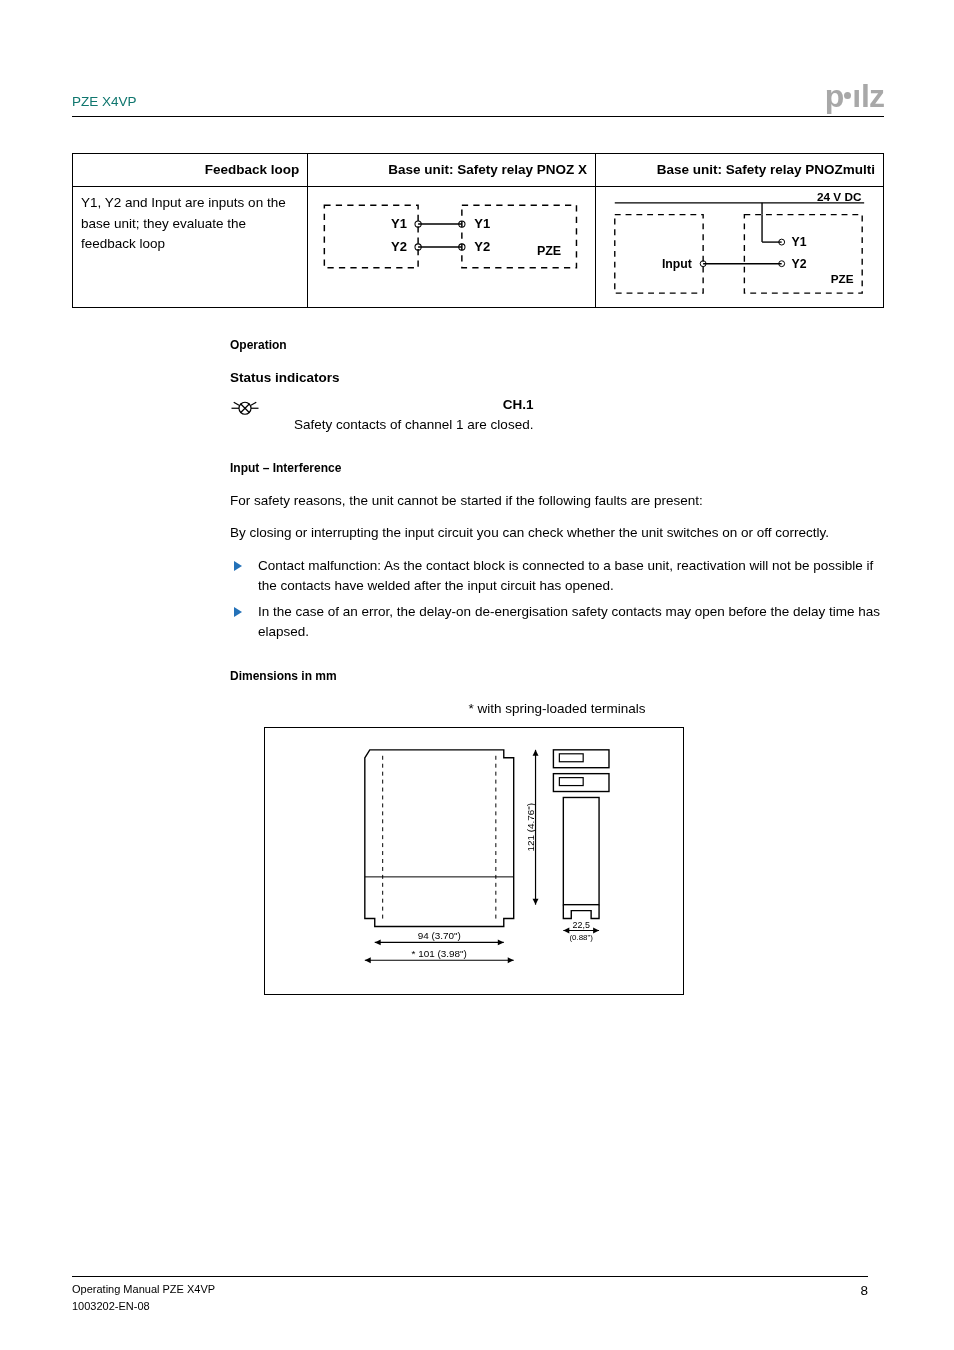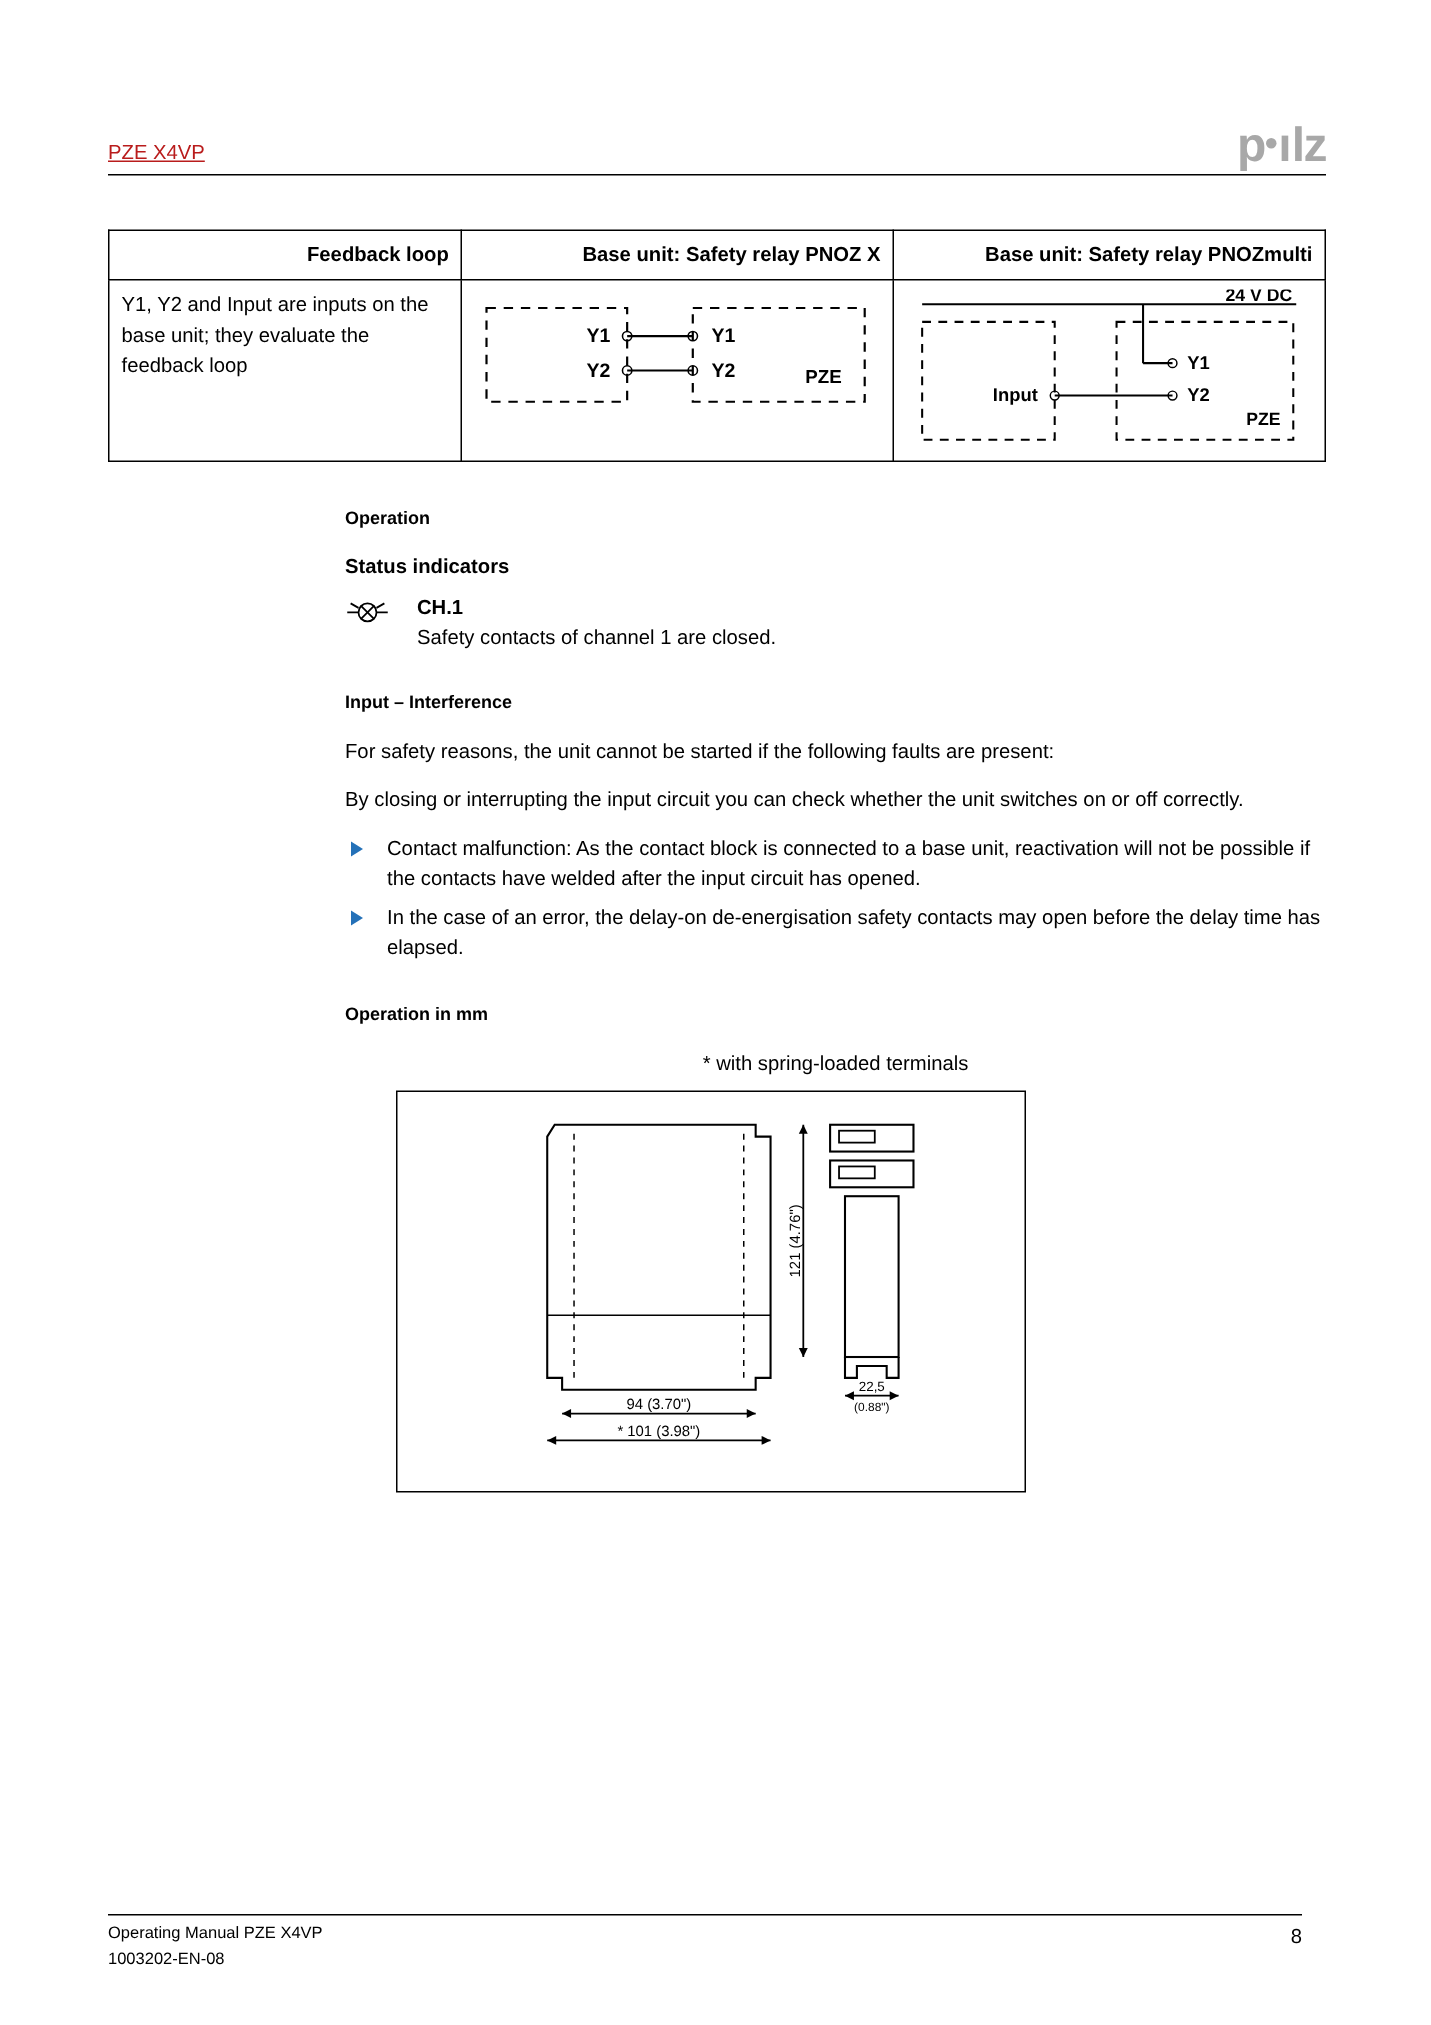--- a/index.html
+++ b/index.html
@@ -19,21 +19,21 @@
     min-height: 1350px;
   }
   .hdr {
     display: flex;
     justify-content: space-between;
     align-items: flex-end;
     border-bottom: 1px solid #000;
     padding-bottom: 4px;
     margin-bottom: 36px;
   }
-  .hdr-left { font-size: 13.5px; color: #b91c1c; text-decoration: underline; }
+  .hdr-left { font-size: 13.5px; color: #0f766e; }
   .brand {
     font-family: Arial, sans-serif;
     font-weight: 700;
     font-size: 32px;
     letter-spacing: -1px;
     color: #a8a8a8;
     line-height: 1;
     display: flex;
     align-items: center;
     gap: 0;
@@ -61,22 +61,23 @@
     margin: 24px 0 14px 0;
   }
   .sub-b {
     font-size: 13.5px;
     font-weight: 700;
     margin: 0 0 6px 0;
   }
   .sig-row {
     display: flex;
     align-items: flex-start;
-    gap: 18px;
+    gap: 34px;
     margin-bottom: 10px;
+    text-align: right;
   }
   .sig-icon { width: 30px; flex: 0 0 30px; padding-top: 2px;}
   .sig-body .t { font-weight: 700; }
   .para { margin: 0 0 12px 0; }
   ul.arrow { list-style: none; padding: 0; margin: 0 0 8px 0; }
   ul.arrow li {
     position: relative;
     padding-left: 28px;
     margin-bottom: 6px;
   }
@@ -204,21 +205,21 @@
 
 
     <h2 class="sec">Input – Interference</h2>
     <p class="para">For safety reasons, the unit cannot be started if the following faults are present:</p>
     <p class="para">By closing or interrupting the input circuit you can check whether the unit switches on or off correctly.</p>
     <ul class="arrow">
       <li>Contact malfunction: As the contact block is connected to a base unit, reactivation will not be possible if the contacts have welded after the input circuit has opened.</li>
       <li>In the case of an error, the delay-on de-energisation safety contacts may open before the delay time has elapsed.</li>
     </ul>
 
-    <h2 class="sec">Operation in mm</h2>
+    <h2 class="sec">Dimensions in mm</h2>
     <p class="para" style="margin-bottom:4px;text-align:center;">* with spring-loaded terminals</p>
 
     <div class="dim-box">
       <svg viewBox="0 0 420 268" width="100%" height="100%">
 
         <path d="M100 30 L105 22 L240 22 L240 30 L250 30 L250 192 L240 192 L240 200 L110 200 L110 192 L100 192 Z" fill="none" stroke="#000" stroke-width="1.4"></path>
         <line x1="118" y1="28" x2="118" y2="196" stroke="#000" stroke-width="1" stroke-dasharray="4,4"></line>
         <line x1="232" y1="28" x2="232" y2="196" stroke="#000" stroke-width="1" stroke-dasharray="4,4"></line>
         <line x1="100" y1="150" x2="250" y2="150" stroke="#000" stroke-width="1"></line>
 

